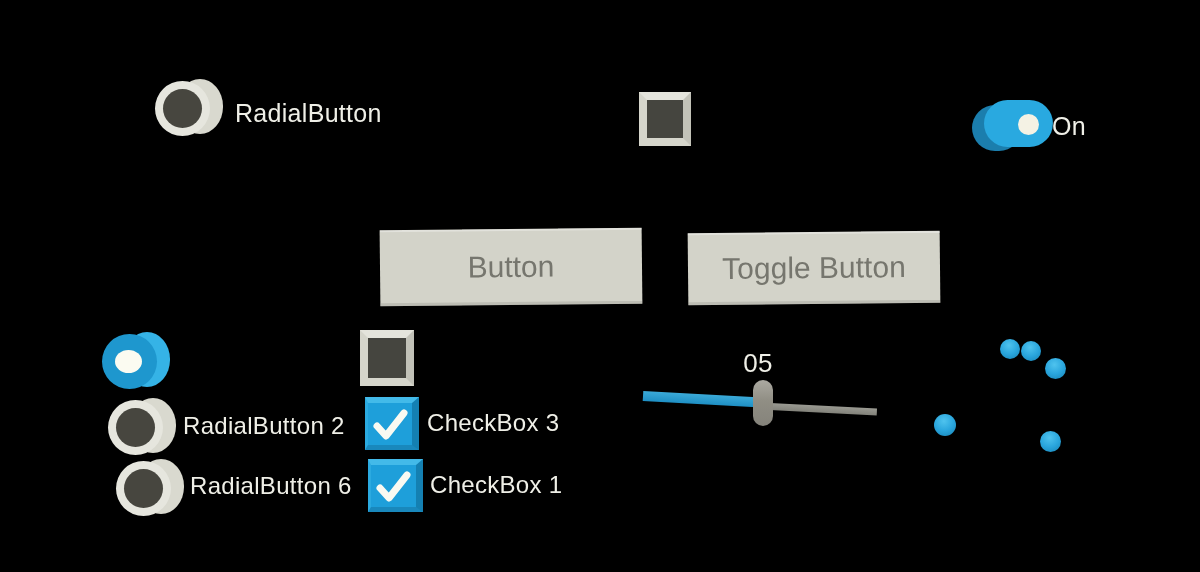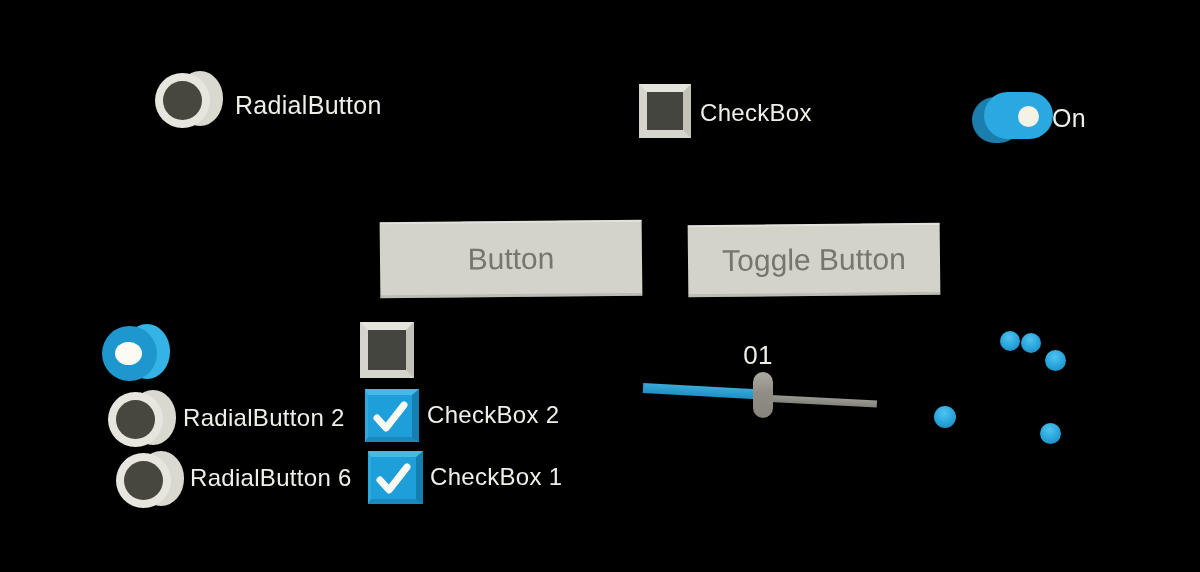--- a/index.html
+++ b/index.html
@@ -1,21 +1,21 @@
 <!DOCTYPE html>
 <html><head>
 <meta charset="utf-8">
 <style>
   html,body { margin:0; padding:0; }
   body {
     width:1200px; height:572px; background:#000;
     font-family:"Liberation Sans", sans-serif;
     color:#EFEFE7; overflow:hidden; position:relative;
   }
-  .stage { position:absolute; left:0; top:0; width:1200px; height:496px; }
+  .stage { position:absolute; left:0; top:8px; width:1200px; height:496px; }
   .grp { position:absolute; }
   .lbl { position:absolute; color:#EFEFE7; white-space:nowrap; letter-spacing:0.3px;
          text-shadow:0 0 2px rgba(0,0,0,.8); }
   .f24 { font-size:24px; } .f25 { font-size:25px; } .f26 { font-size:26px; }
 
   
   .cyl { position:absolute; width:68px; height:58px; }
   .cyl-side { position:absolute; left:22px; top:0; width:46px; height:55px;
               border-radius:23px / 27px; background:#D9D9CF; }
   .cyl-face { position:absolute; left:0; top:2px; width:55px; height:55px;
@@ -79,21 +79,20 @@
       <div class="cyl-side"></div>
       <div class="cyl-face">
         <div class="cyl-hole"></div>
       </div>
     </div>
     <span class="lbl f25" style="left:235px;top:91px">RadialButton</span>
   </div>
 
   <div class="grp" style="left:600px;top:60px;width:300px;height:100px">
     <div class="cube gray" style="left:39px;top:24px;width:52px;height:54px"></div>
-    <span class="lbl f24" style="left:100px;top:39px">CheckBox</span>
   </div>
 
   <div class="toggle">
     <div class="toggle-back"></div>
     <div class="toggle-pill"></div>
     <div class="toggle-knob"></div>
   </div>
   <span class="lbl f25" style="left:1052px;top:104px">On</span>
 
   <div class="slab slab-1">
@@ -129,32 +128,32 @@
   </div>
 
   <div class="grp" style="left:350px;top:315px;width:260px;height:210px">
     <div class="cube gray" style="left:10px;top:7px;width:54px;height:56px"></div>
 
     <div class="cube blue" style="left:15px;top:74px;width:54px;height:53px">
       <svg width="42" height="40" viewBox="0 0 42 40">
         <polyline points="7,21 16,31 34,8" fill="none" stroke="#FAFAF2" stroke-width="7" stroke-linecap="round" stroke-linejoin="round"></polyline>
       </svg>
     </div>
-    <span class="lbl f24" style="left:77px;top:86px">CheckBox 2</span>
+    <span class="lbl f24" style="left:77px;top:86px">CheckBox 3</span>
 
     <div class="cube blue" style="left:18px;top:136px;width:55px;height:53px">
       <svg width="42" height="40" viewBox="0 0 42 40">
         <polyline points="7,21 16,31 34,8" fill="none" stroke="#FAFAF2" stroke-width="7" stroke-linecap="round" stroke-linejoin="round"></polyline>
       </svg>
     </div>
     <span class="lbl f24" style="left:80px;top:148px">CheckBox 1</span>
   </div>
 
   <div class="slider">
-    <span class="lbl f26 slider-value">01</span>
+    <span class="lbl f26 slider-value">05</span>
     <div class="track-blue"></div>
     <div class="track-gray"></div>
     <div class="slider-knob"></div>
   </div>
 
   <div>
       <div class="sphere" style="left: 1000px; top: 331px; width: 20px; height: 20px;"></div>
       <div class="sphere" style="left: 1021px; top: 333px; width: 20px; height: 20px;"></div>
       <div class="sphere" style="left: 1045px; top: 350px; width: 21px; height: 21px;"></div>
       <div class="sphere" style="left: 934px; top: 406px; width: 22px; height: 22px;"></div>

